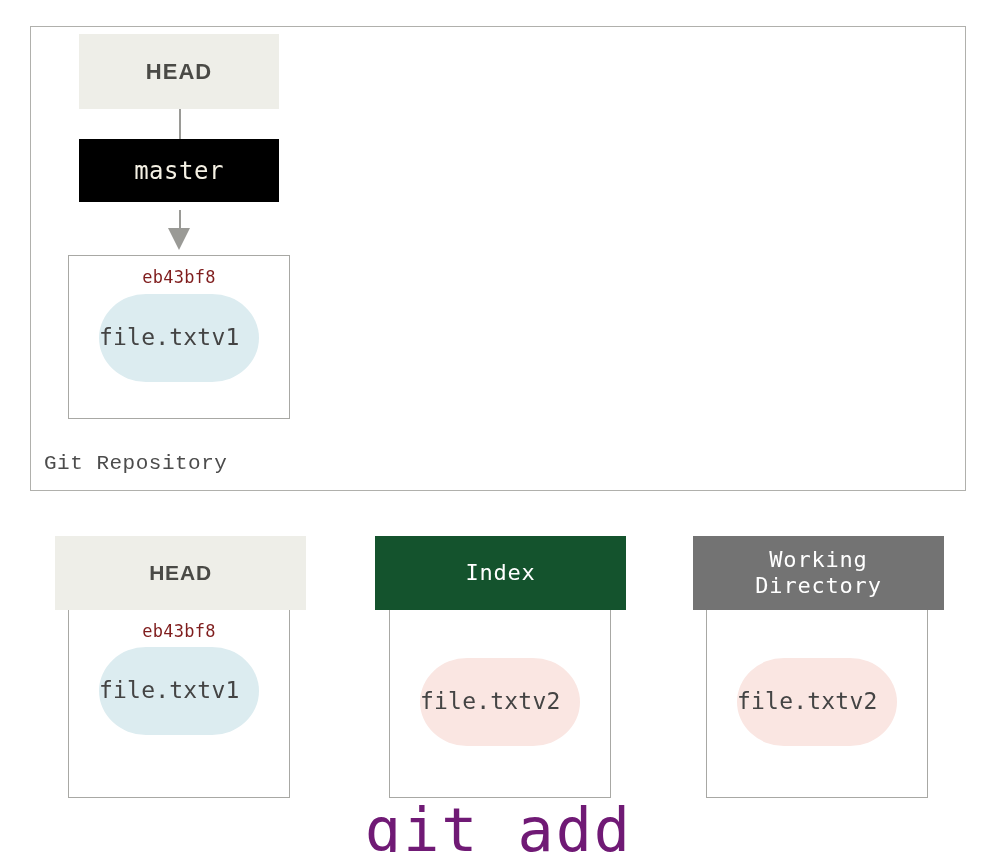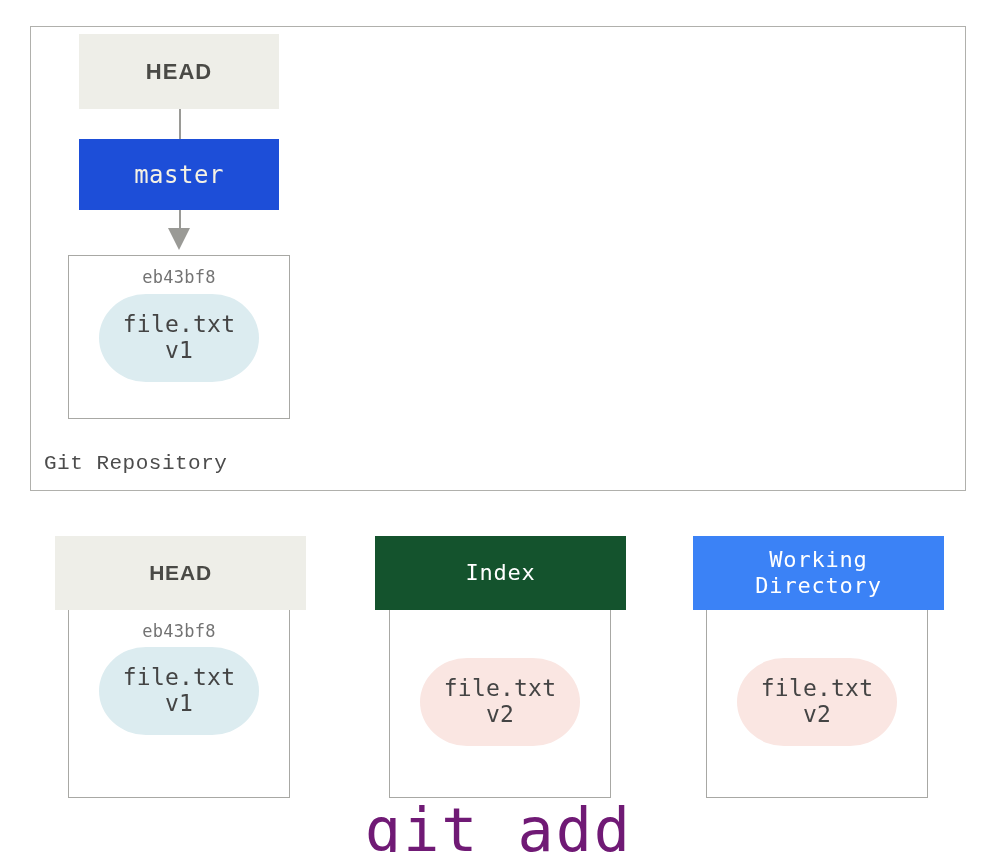--- a/index.html
+++ b/index.html
@@ -55,22 +55,22 @@
     font-weight: bold;
     color: #4a4a46;
     letter-spacing: 1px;
   }
 
   
   #repo-master-box {
     left: 79px;
     top: 139px;
     width: 200px;
-    height: 71px;
-    background: #1d4ed8;
+    height: 63px;
+    background: #000000;
     display: flex;
     align-items: center;
     justify-content: center;
   }
   #repo-master-box .lbl {
     font-family: "DejaVu Sans Mono", "Liberation Mono", monospace;
     font-size: 24px;
     color: #f5f1e4;
     letter-spacing: 0.5px;
   }
@@ -108,36 +108,36 @@
     top: 255px;
     width: 222px;
     height: 164px;
     border: 1.5px solid #a8a8a4;
     background: #ffffff;
   }
 
   .commit-hash {
     font-family: "DejaVu Sans Mono", "Liberation Mono", monospace;
     font-size: 17px;
-    color: #737373;
+    color: #7f1d1d;
     text-align: center;
     letter-spacing: 0.3px;
     margin-top: 11px;
   }
 
   
   .blob {
     margin: 7px auto 0 auto;
     width: 160px;
     height: 88px;
     border-radius: 47px / 44px;
     display: flex;
-    flex-direction: column;
-    align-items: center;
-    justify-content: center;
+    flex-direction: row;
+    align-items: center;
+    justify-content: flex-start;
     line-height: 1.12;
   }
   .blob.blue  { background: #dcecf0; }
   .blob.pink  { background: #fae6e2; }
   .blob .fname,
   .blob .fver {
     font-family: "DejaVu Sans Mono", "Liberation Mono", monospace;
     font-size: 23px;
     color: #444444;
     letter-spacing: 0.2px;
@@ -180,21 +180,21 @@
     font-family: "DejaVu Sans Mono", "Liberation Mono", monospace;
     font-size: 22px;
     color: #ffffff;
   }
 
   #wd-area-header {
     left: 693px;
     top: 536px;
     width: 251px;
     height: 74px;
-    background: #3b82f6;
+    background: #737373;
   }
   #wd-area-header .lbl {
     font-family: "DejaVu Sans Mono", "Liberation Mono", monospace;
     font-size: 22px;
     color: #ffffff;
     white-space: pre-line;
   }
 
   .area-body {
     top: 610px;

